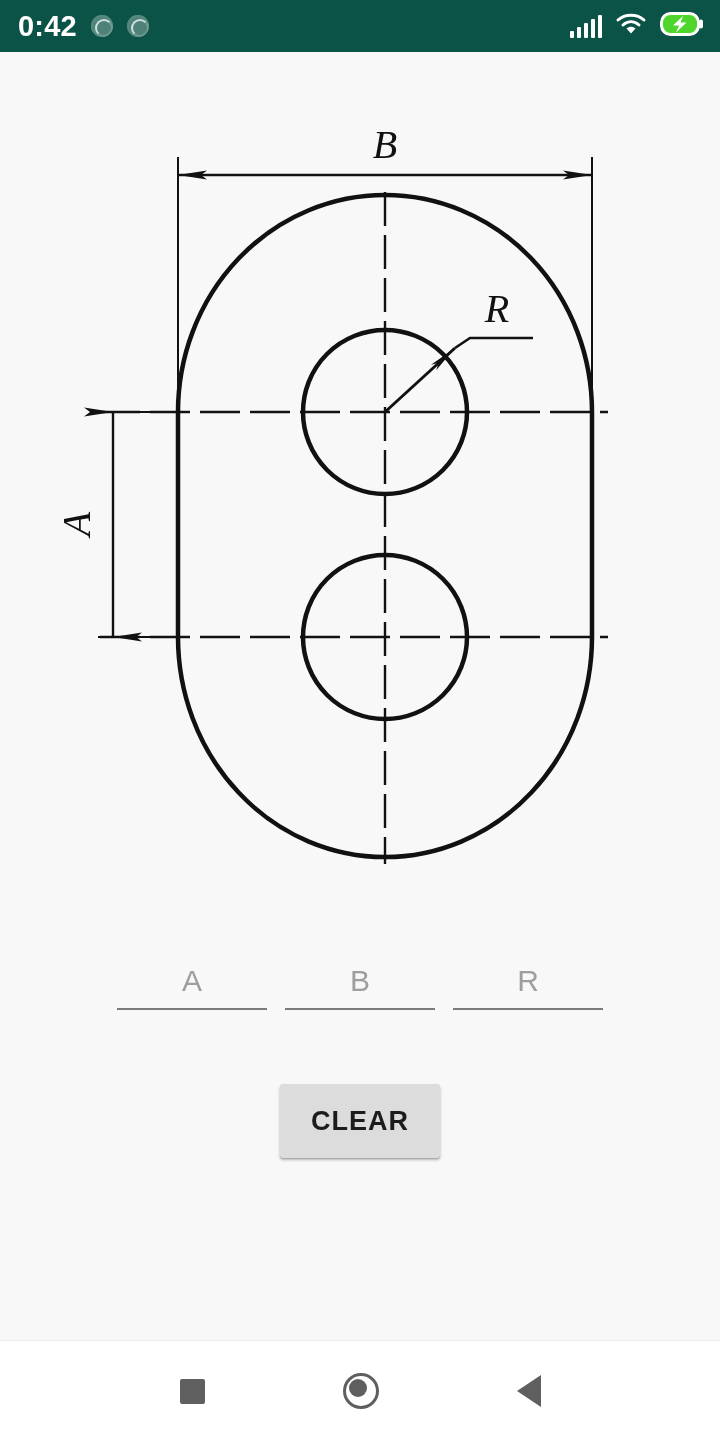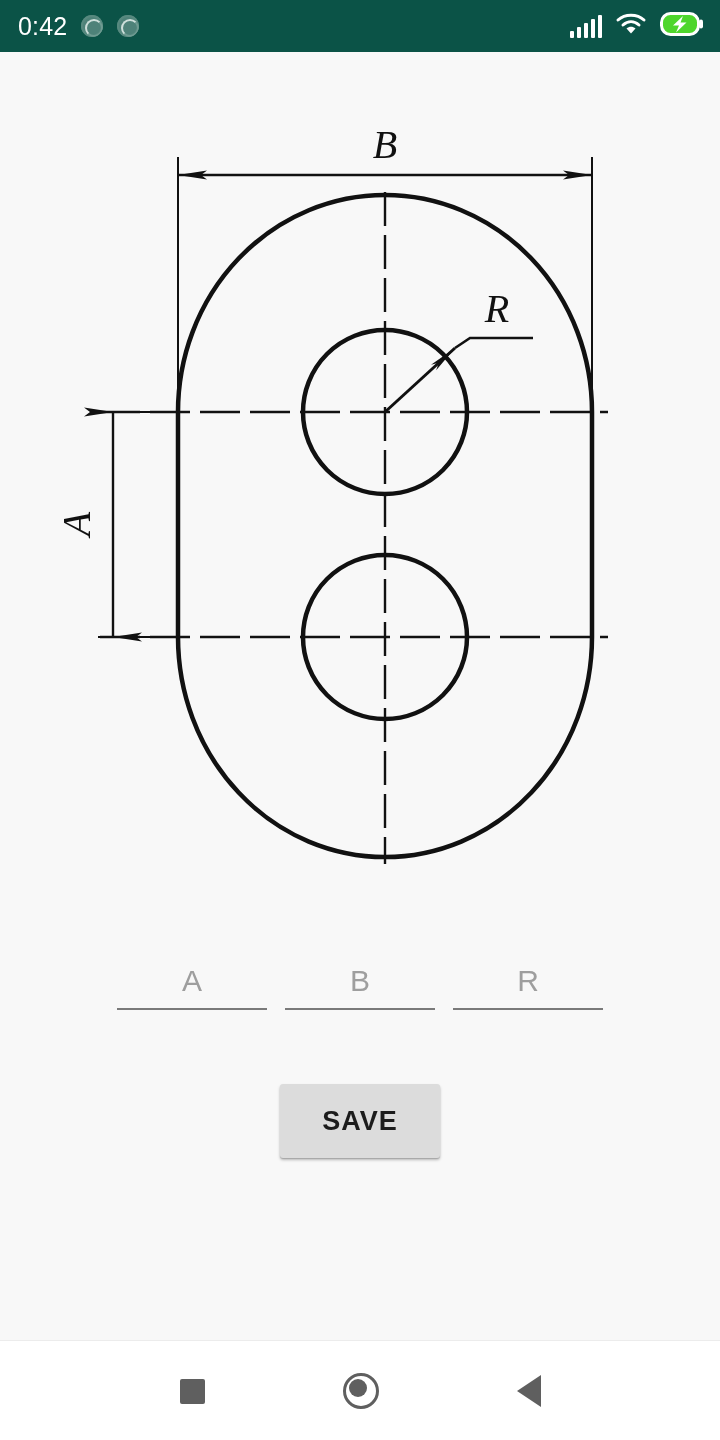--- a/index.html
+++ b/index.html
@@ -25,22 +25,22 @@
     padding: 0 18px;
     box-sizing: border-box;
   }
   .status-left {
     display: flex;
     align-items: center;
     gap: 14px;
   }
   .status-time {
     color: #ffffff;
-    font-size: 25px;
-    font-weight: normal;
+    font-size: 29px;
+    font-weight: bold;
     letter-spacing: 0.2px;
     font-family: "Liberation Sans", sans-serif;
   }
   .notif-dot {
     width: 22px;
     height: 22px;
     border-radius: 50%;
     background: #4e8279;
     box-shadow: inset 0 0 0 2px #57897f;
     position: relative;
@@ -301,21 +301,21 @@
     </div>
     <div class="field">
       <input type="text" value="" placeholder="B" style="">
     </div>
     <div class="field">
       <input type="text" value="" placeholder="R" style="">
     </div>
   </div>
 
   <div class="button-row">
-    <button class="mat-button">SAVE</button>
+    <button class="mat-button">CLEAR</button>
   </div>
 
 </div>
 
 <div class="nav-bar">
   <span class="nav-recents"></span>
   <span class="nav-home"></span>
   <span class="nav-back"></span>
 </div>
 

